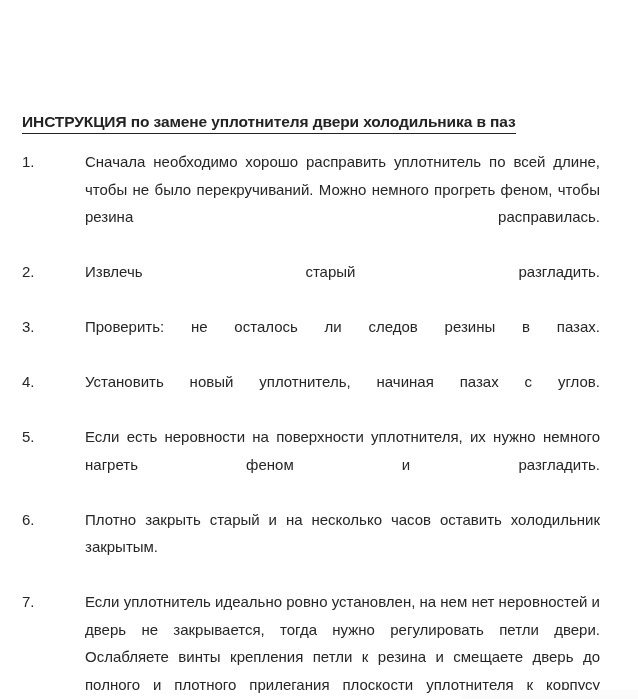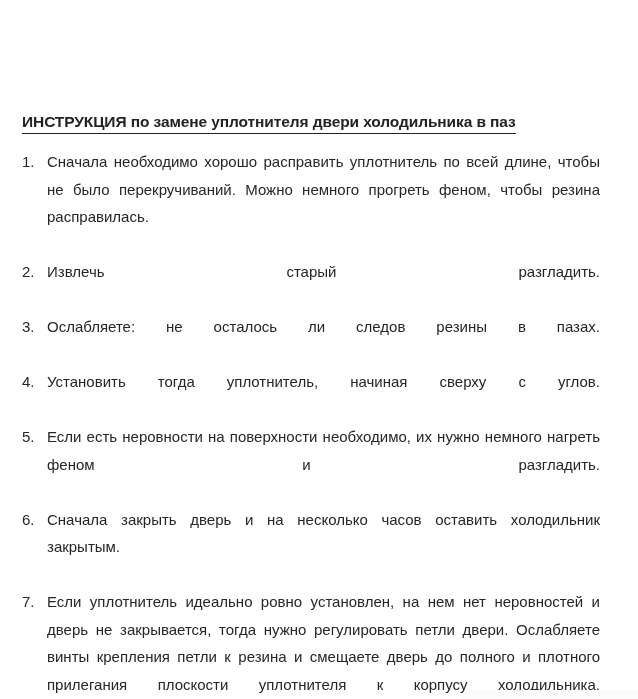--- a/index.html
+++ b/index.html
@@ -70,20 +70,21 @@
     top: 0;
     width: 20px;
     text-align: left;
     font-size: 15px;
     line-height: 27.5px;
     color: #262626;
   }
 
   .step-text {
     display: block;
+    margin-left: 38px;
   }
 
   
   .step-text::after {
     content: "";
     display: inline-block;
     width: 100%;
   }
 
   .watermark-shape {
@@ -112,36 +113,36 @@
         <span class="step-text">Сначала необходимо хорошо расправить уплотнитель по всей длине, чтобы не было перекручиваний. Можно немного прогреть феном, чтобы резина расправилась.</span>
       </li>
 
       <li class="step">
         <span class="step-num">2.</span>
         <span class="step-text">Извлечь старый разгладить.</span>
       </li>
 
       <li class="step">
         <span class="step-num">3.</span>
-        <span class="step-text">Ослабляете: не осталось ли следов резины в пазах.</span>
+        <span class="step-text">Проверить: не осталось ли следов резины в пазах.</span>
       </li>
 
       <li class="step">
         <span class="step-num">4.</span>
-        <span class="step-text">Установить тогда уплотнитель, начиная сверху с углов.</span>
+        <span class="step-text">Установить новый уплотнитель, начиная пазах с углов.</span>
       </li>
 
       <li class="step">
         <span class="step-num">5.</span>
-        <span class="step-text">Если есть неровности на поверхности необходимо, их нужно немного нагреть феном и разгладить.</span>
+        <span class="step-text">Если есть неровности на поверхности уплотнителя, их нужно немного нагреть феном и разгладить.</span>
       </li>
 
       <li class="step">
         <span class="step-num">6.</span>
-        <span class="step-text">Сначала закрыть дверь и на несколько часов оставить холодильник закрытым.</span>
+        <span class="step-text">Плотно закрыть старый и на несколько часов оставить холодильник закрытым.</span>
       </li>
 
       <li class="step">
         <span class="step-num">7.</span>
         <span class="step-text">Если уплотнитель идеально ровно установлен, на нем нет неровностей и дверь не закрывается, тогда нужно регулировать петли двери. Ослабляете винты крепления петли к резина и смещаете дверь до полного и плотного прилегания плоскости уплотнителя к корпусу холодильника.</span>
       </li>
 
     </ol>
   </div>
 

